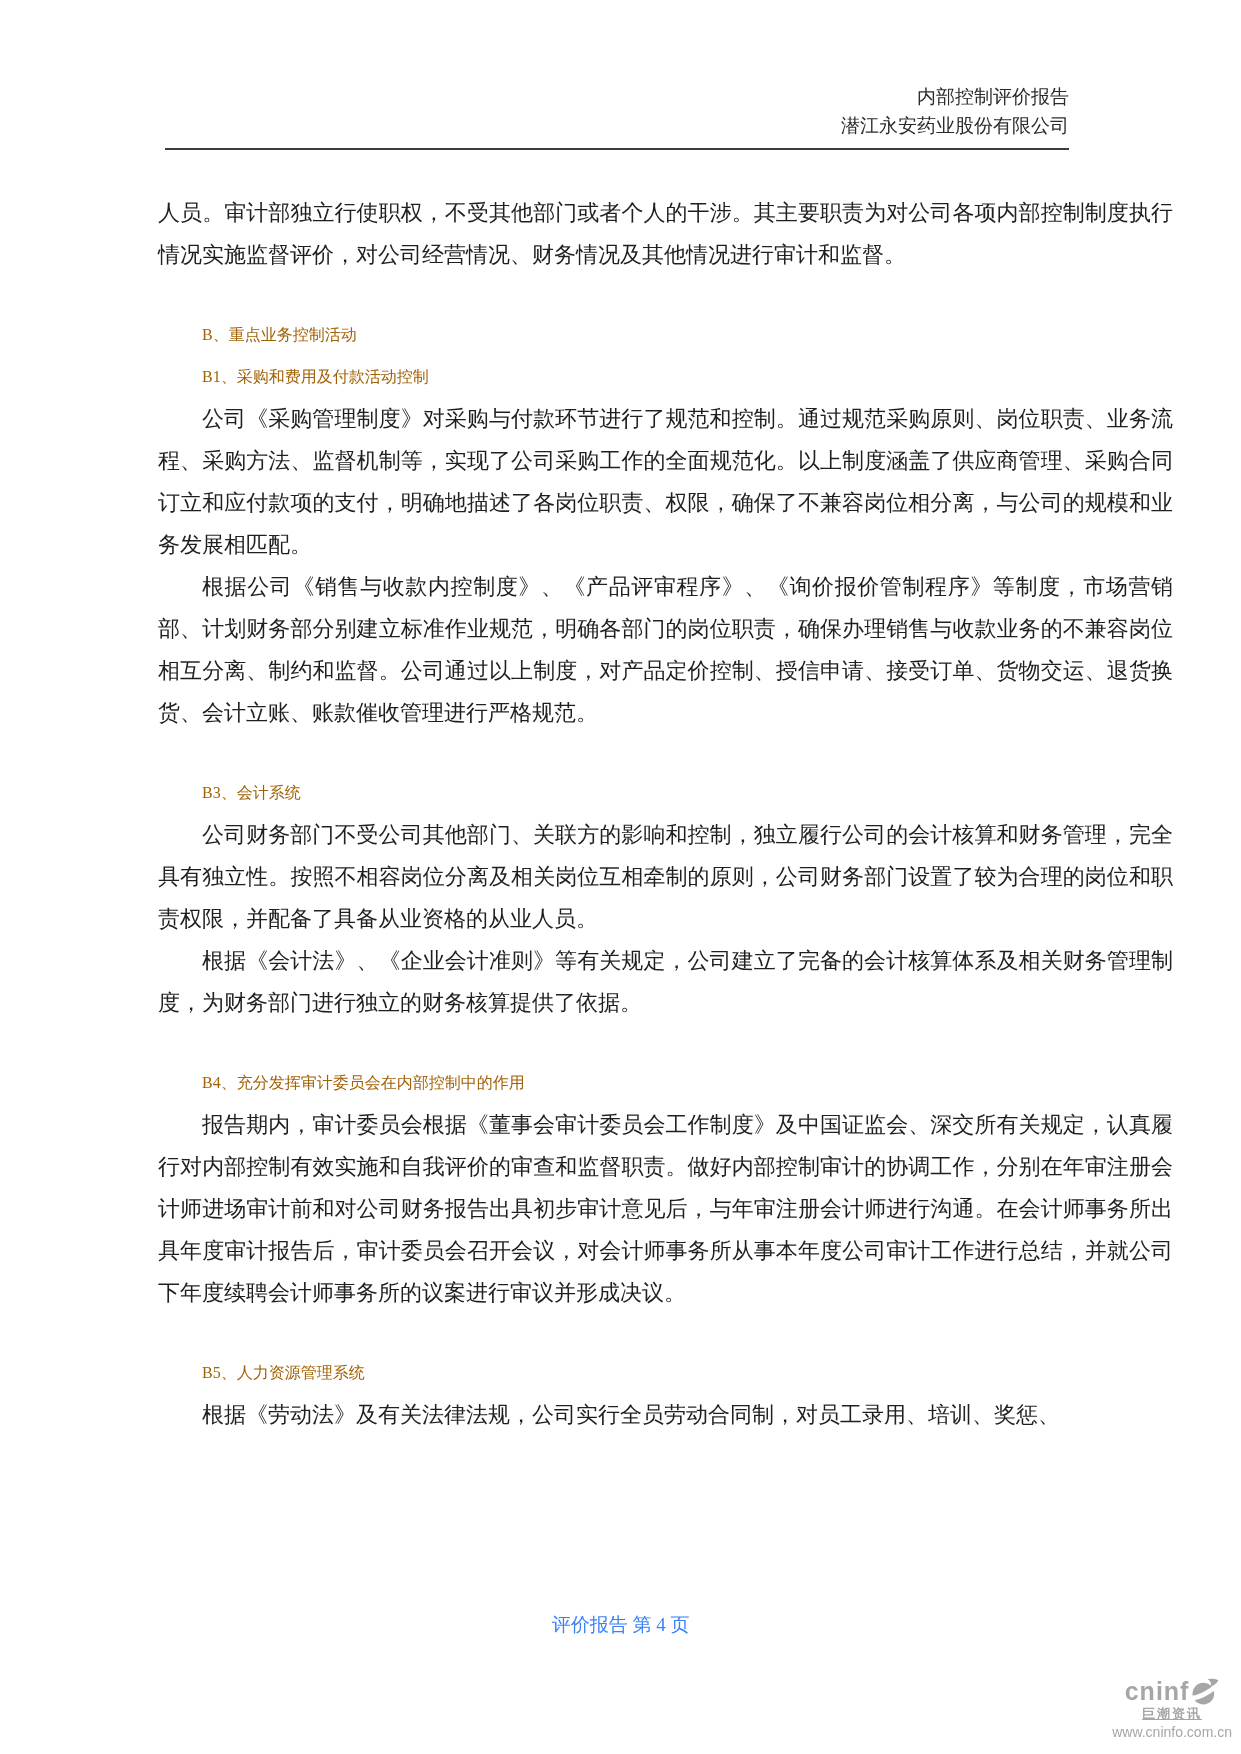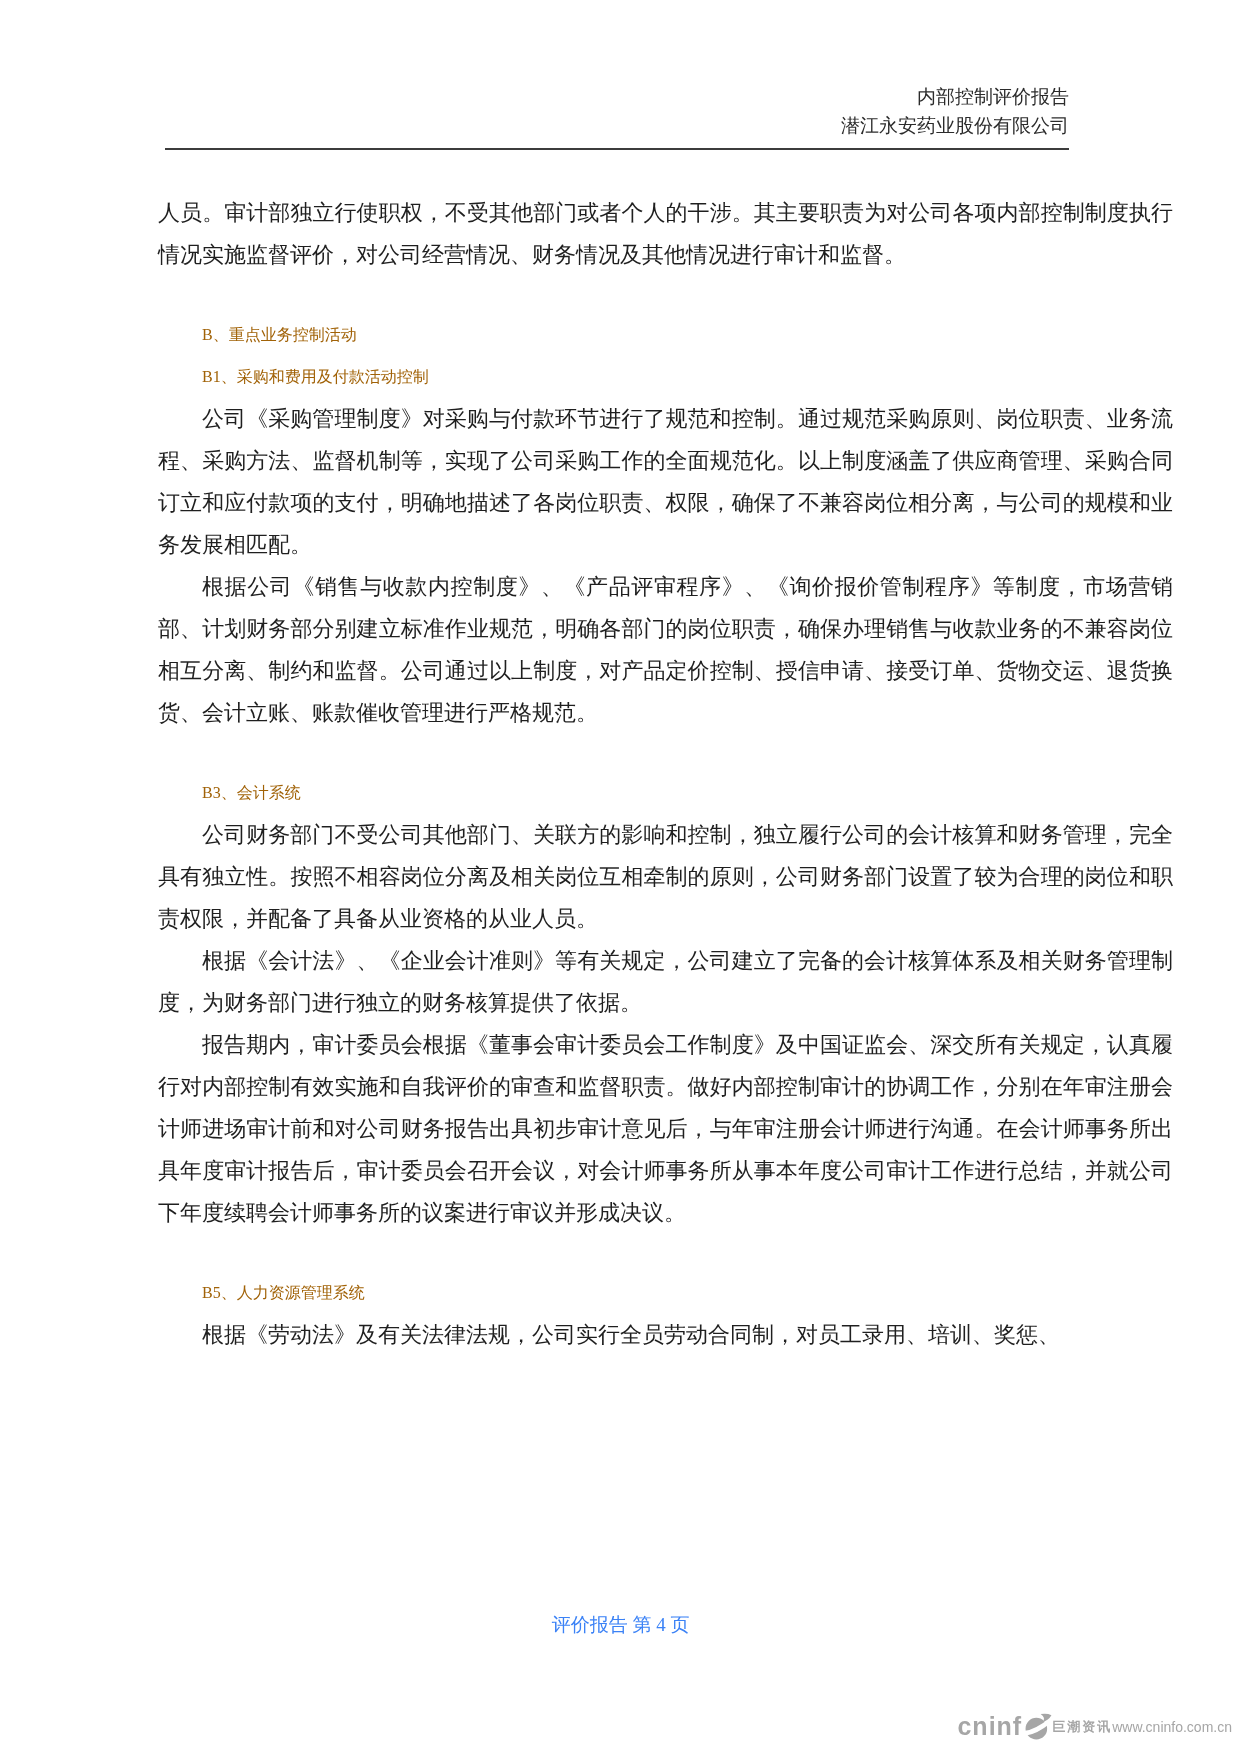--- a/index.html
+++ b/index.html
@@ -59,20 +59,21 @@
     font-size: 19px;
     color: #3b82f6;
   }
 
   
   .cninfo-logo {
     position: absolute;
     right: 9px;
     bottom: 14px;
     display: flex;
+    flex-direction: column;
     align-items: center;
     color: #a6a6a6;
     font-family: "Liberation Sans", "DejaVu Sans", sans-serif;
     line-height: 1.1;
     justify-content: center;
   }
   .logo-top {
     display: flex;
     align-items: center;
     gap: 3px;
@@ -81,20 +82,21 @@
     font-size: 25px;
     font-weight: 700;
     letter-spacing: 1px;
   }
   .globe-icon { width: 27px; height: 27px; color: #a6a6a6; }
   .site-name {
     font-size: 13px;
     letter-spacing: 2px;
     margin-top: 2px;
     font-weight: 600;
+    text-decoration: underline;
   }
   .site-url {
     font-size: 14px;
     margin-top: 3px;
   }
 </style>
 </head>
 <body>
 
 <div class="page">
@@ -112,20 +114,21 @@
 
     <h3 class="heading tight">B1、采购和费用及付款活动控制</h3>
     <p>公司《采购管理制度》对采购与付款环节进行了规范和控制。通过规范采购原则、岗位职责、业务流程、采购方法、监督机制等，实现了公司采购工作的全面规范化。以上制度涵盖了供应商管理、采购合同订立和应付款项的支付，明确地描述了各岗位职责、权限，确保了不兼容岗位相分离，与公司的规模和业务发展相匹配。</p>
 
     <p>根据公司《销售与收款内控制度》、《产品评审程序》、《询价报价管制程序》等制度，市场营销部、计划财务部分别建立标准作业规范，明确各部门的岗位职责，确保办理销售与收款业务的不兼容岗位相互分离、制约和监督。公司通过以上制度，对产品定价控制、授信申请、接受订单、货物交运、退货换货、会计立账、账款催收管理进行严格规范。</p>
 
     <h3 class="heading">B3、会计系统</h3>
     <p>公司财务部门不受公司其他部门、关联方的影响和控制，独立履行公司的会计核算和财务管理，完全具有独立性。按照不相容岗位分离及相关岗位互相牵制的原则，公司财务部门设置了较为合理的岗位和职责权限，并配备了具备从业资格的从业人员。</p>
     <p>根据《会计法》、《企业会计准则》等有关规定，公司建立了完备的会计核算体系及相关财务管理制度，为财务部门进行独立的财务核算提供了依据。</p>
 
+    <h3 class="heading">B4、充分发挥审计委员会在内部控制中的作用</h3>
     <p>报告期内，审计委员会根据《董事会审计委员会工作制度》及中国证监会、深交所有关规定，认真履行对内部控制有效实施和自我评价的审查和监督职责。做好内部控制审计的协调工作，分别在年审注册会计师进场审计前和对公司财务报告出具初步审计意见后，与年审注册会计师进行沟通。在会计师事务所出具年度审计报告后，审计委员会召开会议，对会计师事务所从事本年度公司审计工作进行总结，并就公司下年度续聘会计师事务所的议案进行审议并形成决议。</p>
 
     <h3 class="heading">B5、人力资源管理系统</h3>
     <p>根据《劳动法》及有关法律法规，公司实行全员劳动合同制，对员工录用、培训、奖惩、</p>
   </div>
 
   <div class="page-footer">
     <span>评价报告 第 4 页</span>
   </div>
 

